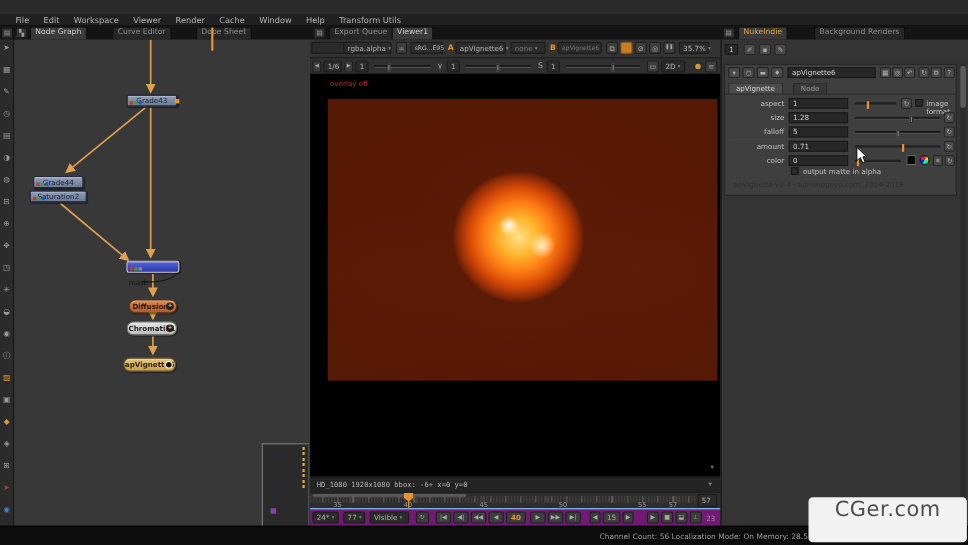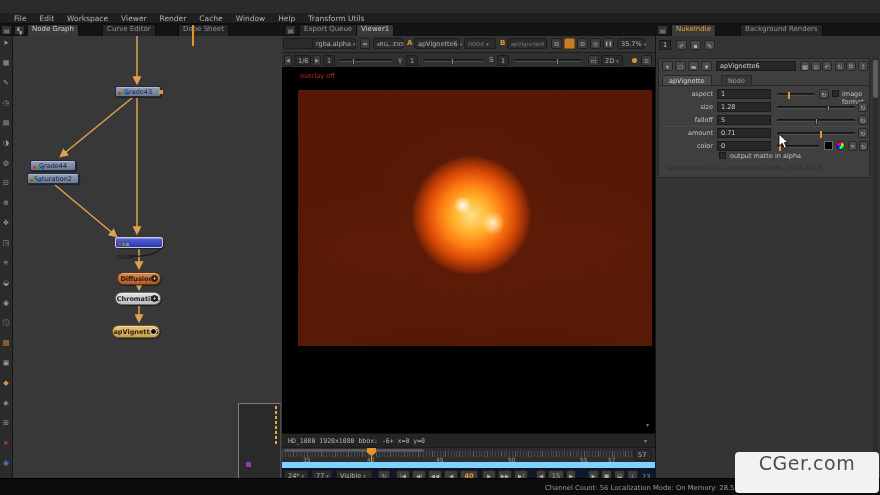--- a/index.html
+++ b/index.html
@@ -66,21 +66,21 @@
   #infobar { position:absolute; left:0; top:397px; width:373px; height:14px; background:#242424; border-top:1px solid #101010; }
   #infobar span { position:absolute; left:6px; top:3px; font-size:6.5px; color:#b5b5b5; font-family:"DejaVu Sans Mono", monospace; }
   #timeline { position:absolute; left:0; top:411px; width:373px; height:15px; background:#2d2d2d; border-top:1px solid #1c1c1c; }
   .tickrow { position:absolute; left:0; top:3px; width:360px; height:6px;
     background:repeating-linear-gradient(90deg,#5e5e5e 0 1px,transparent 1px 13.85px),
                repeating-linear-gradient(90deg,#454545 0 1px,transparent 1px 2.77px);
     background-position:11px 0,11px 2px; }
   .ticklabel { position:absolute; top:8px; font-size:6px; color:#9a9a9a; }
   #playhead { position:absolute; top:0px; width:9px; height:8px; background:#e8932c; clip-path:polygon(0 0,100% 0,100% 55%,50% 100%,0 55%); }
   #playline { position:absolute; top:0; width:1px; height:15px; background:#e8932c; }
-  #transport { position:absolute; left:0; top:426px; width:373px; height:16px; background:#0f172a; border-top:6px solid #7dd3fc; }
+  #transport { position:absolute; left:0; top:426px; width:373px; height:16px; background:#701a75; border-top:1px solid #7dd3fc; }
   .tbtn { position:absolute; top:2px; width:14px; height:11px; background:#3d3d3d; border:1px solid #1f1f1f; border-radius:2px; color:#a8a8a8; font-size:5.5px; display:flex; align-items:center; justify-content:center; }
   
   #properties { left:655px; top:36px; width:225px; height:442px; background:#343434; border-left:1px solid #141414; }
   #propbox { position:absolute; left:2px; top:22px; width:212px; height:120px; background:#3f3f3f; border:1px solid #262626; }
   .pbtn { position:absolute; width:11px; height:10px; background:#4a4a4a; border:1px solid #262626; border-radius:2px; color:#b0b0b0; font-size:6px; display:flex; align-items:center; justify-content:center; }
   .plabel { position:absolute; width:52px; text-align:right; font-size:6.5px; color:#c0c0c0; }
   .pinput { position:absolute; height:10px; background:#272727; border:1px solid #1b1b1b; color:#d0d0d0; font-size:6.5px; padding:0 3px; font-family:"DejaVu Sans", sans-serif; }
   .cb { position:absolute; width:7px; height:7px; background:#2a2a2a; border:1px solid #191919; }
   .ptab { position:absolute; top:0; height:11px; font-size:6.5px; display:flex; align-items:center; padding:0 6px; border:1px solid #262626; border-bottom:none; border-radius:2px 2px 0 0; }
   

